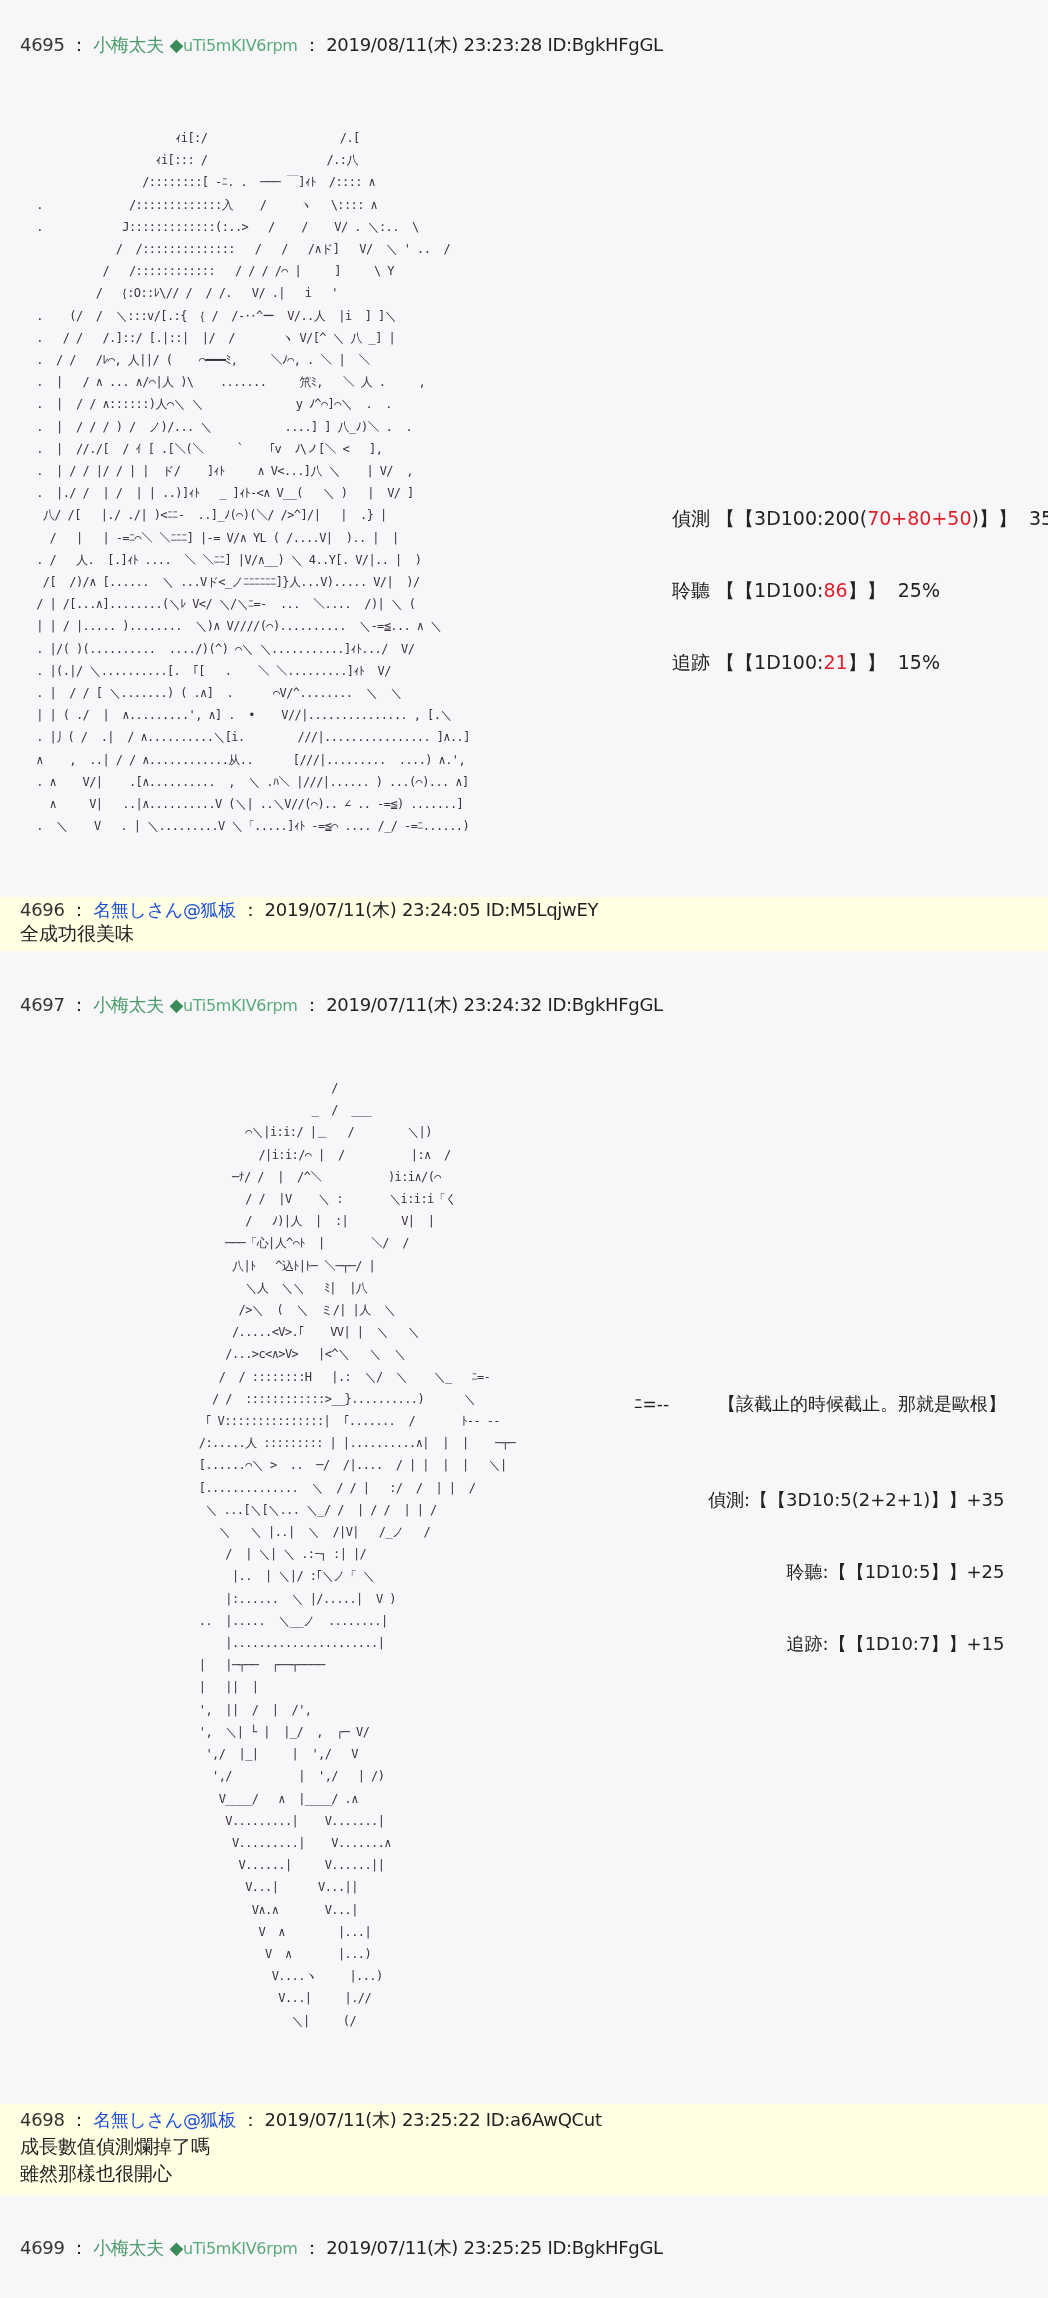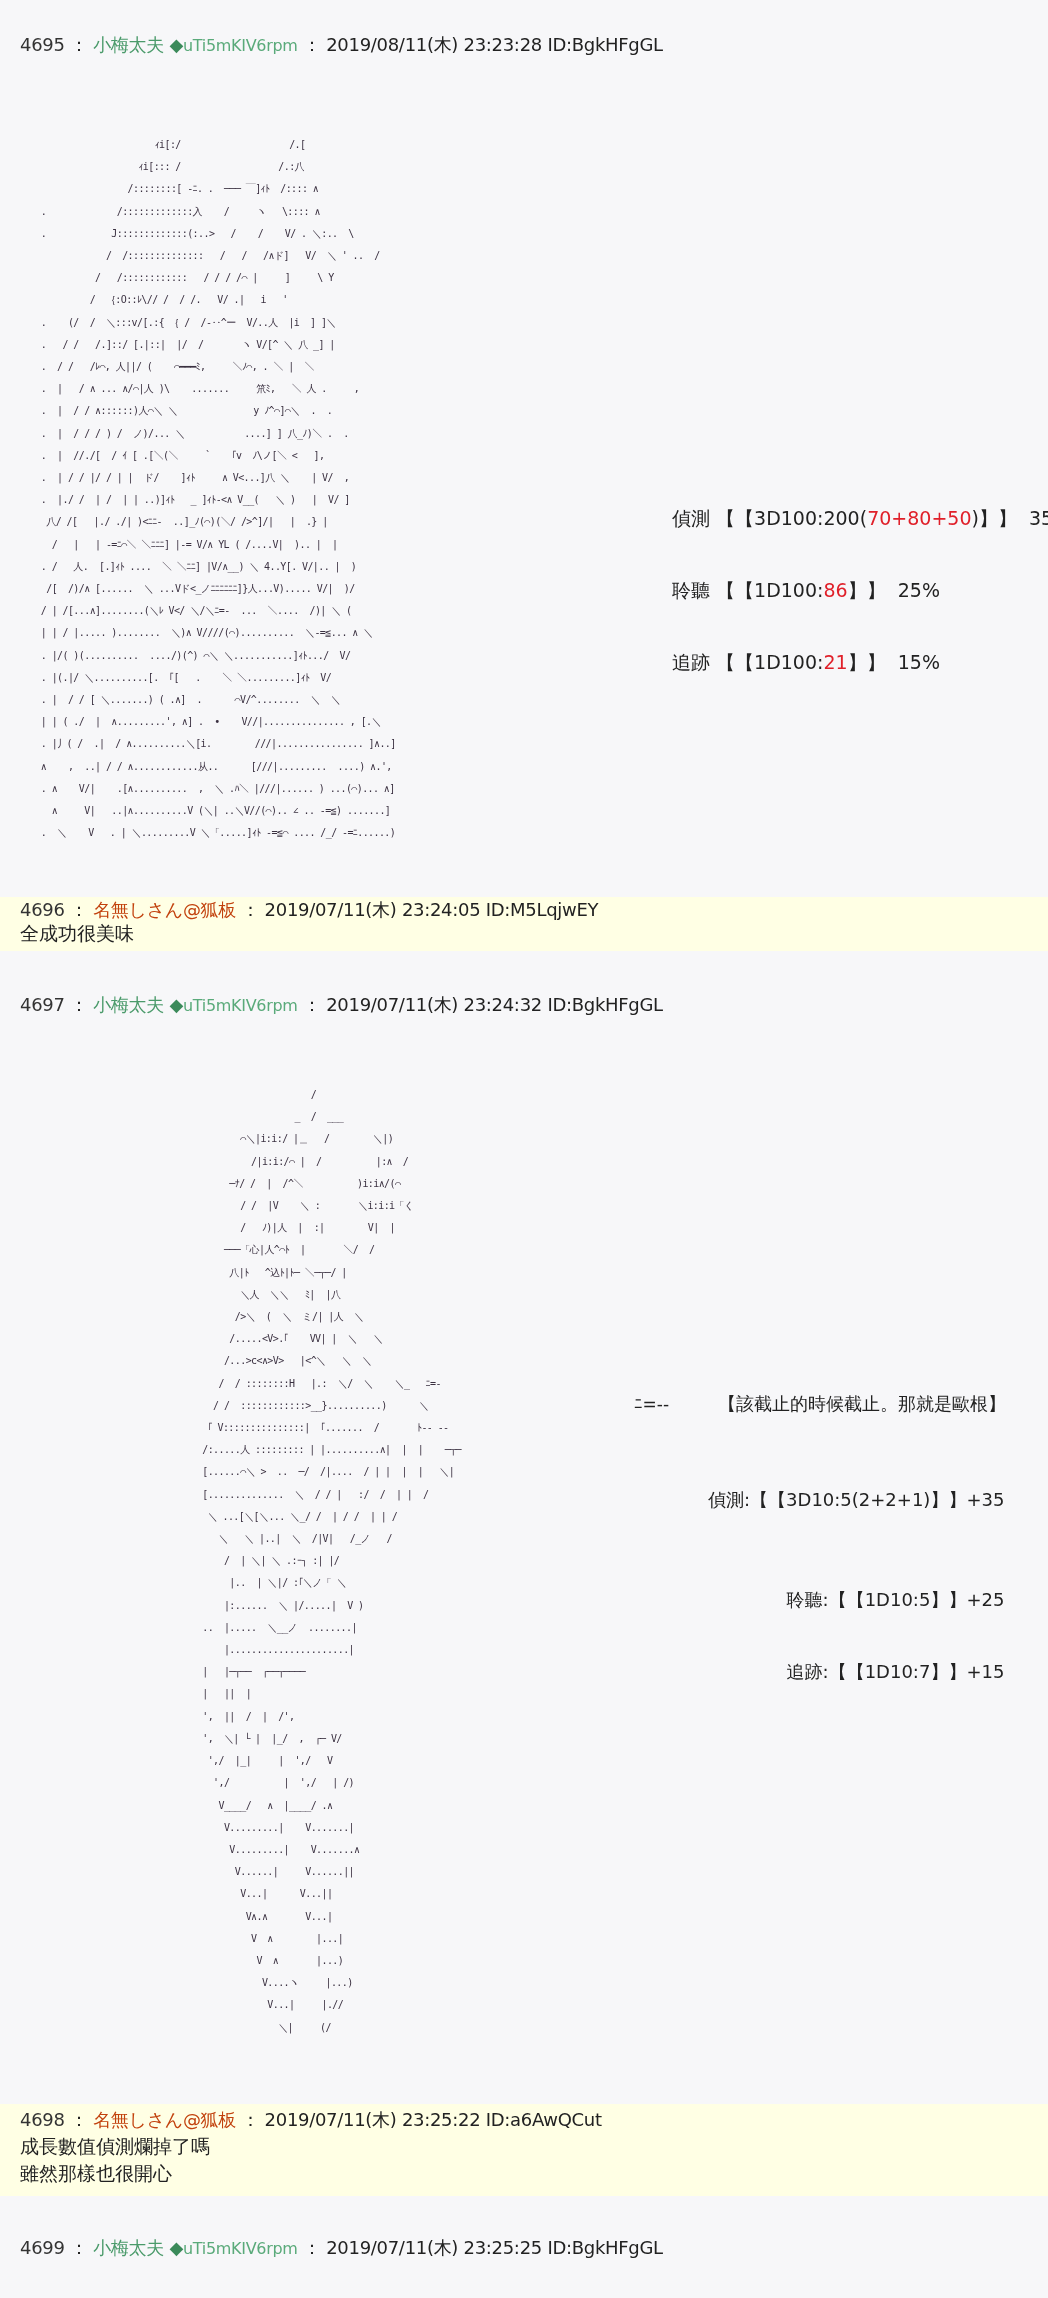--- a/index.html
+++ b/index.html
@@ -13,31 +13,31 @@
   .post { position: absolute; left: 0; width: 1048px; }
   .post-header {
     position: absolute; left: 20px; font-size: 18px; line-height: 24px;
     white-space: nowrap; color: #222; letter-spacing: -0.3px;
   }
   .num { color: #333; }
   .sep { color: #222; }
   .name-trip { color: #4a9a6a; }
   .diamond { color: #3b8a5a; }
   .trip { color: #5aaa7a; font-size: 16px; }
-  .name-anon { color: #c2410c; }
+  .name-anon { color: #1d4ed8; }
   .reply-band {
     position: absolute; left: 0; width: 1048px; background: #ffffe4;
   }
   .reply-body {
     position: absolute; left: 20px; font-size: 19px; line-height: 27px; color: #222;
   }
   .art {
-    position: absolute; margin: 16px;
+    position: absolute; margin: 9px;
     font-family: "DejaVu Sans Mono", "Liberation Mono", monospace;
-    font-size: 10px; line-height: 22.2px; color: #3a3040;
+    font-size: 12px; line-height: 22.2px; color: #3a3040;
     white-space: pre; letter-spacing: -0.6px;
   }
   .dice {
     position: absolute; font-size: 19px; line-height: 24px; color: #222; white-space: pre;
   }
   .red { color: #e0202a; }
 </style>
 </head>
 <body>
 
@@ -155,21 +155,21 @@
            V∧.∧       V...|
             V  ∧        |...|
              V  ∧       |...)
               V....ヽ     |...)
                V...|     |.//
                  ＼|     (/</pre>
   <div class="dice" style="left:634px; top:1392px; font-size:17px;">ﾆ=--</div>
   <div class="dice" style="left:718px; top:1392px; font-size:18px;">【該截止的時候截止。那就是歐根】</div>
   <div class="dice" style="left:708px; top:1440px; font-size:18px; line-height:24px;text-align:right;">
     <div><span>偵測:</span><span>【【3D10:5(2+2+1)】】</span><span>+35</span></div>
-    <div style="padding-left:8px;margin-top:28px;"><span>聆聽:</span><span>【【1D10:5】】</span><span>+25</span></div>
+    <div style="padding-left:8px;"><span>聆聽:</span><span>【【1D10:5】】</span><span>+25</span></div>
     <div><span>追跡:</span><span>【【1D10:7】】</span><span>+15</span></div>
   </div>
 </div>
 
 <div class="reply-band" style="top:2104px; height:92px;"></div>
 <div class="post" style="top:0;">
   <div class="post-header" style="top:2108px;">
     <span class="num">4698</span>
     <span class="sep">：</span>
     <span class="name-anon">名無しさん@狐板</span>

